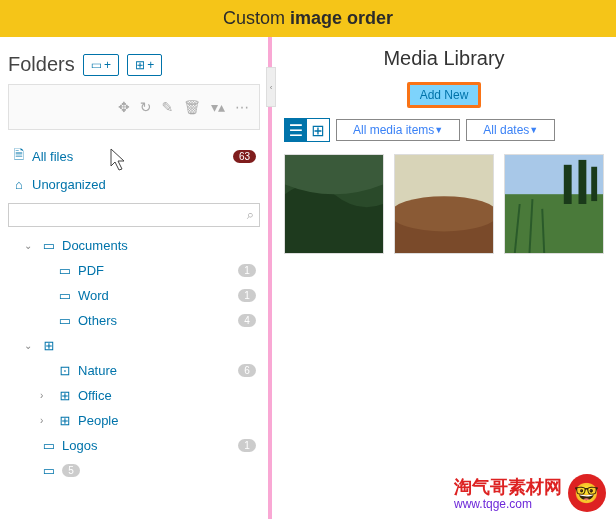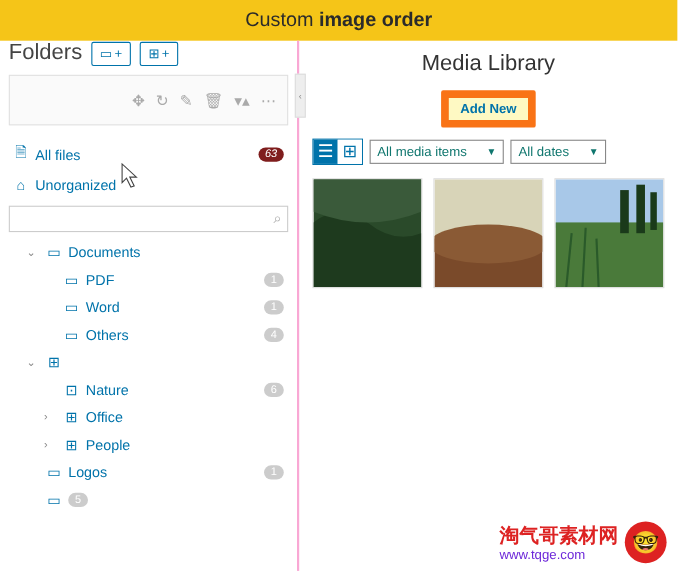--- a/index.html
+++ b/index.html
@@ -1,48 +1,48 @@
 <!DOCTYPE html>
 <html><head>
 <meta charset="utf-8">
 <style>
 * { margin: 0; padding: 0; box-sizing: border-box; font-family: -apple-system, BlinkMacSystemFont, "Segoe UI", Arial, sans-serif; }
 body { width: 616px; height: 522px; background: #fff; overflow: hidden; position: relative; }
 .header-banner { background: #f5c518; text-align: center; padding: 8px 0; font-size: 18px; color: #2b2b2b; }
 .header-banner .bold { font-weight: 700; }
 .main { display: flex; height: calc(100% - 40px); }
-.sidebar { width: 274px; border-right: 2px solid #f9a8d4; padding: 0 8px 0 8px; position: relative; }
+.sidebar { width: 274px; border-right: 4px solid #f9a8d4; padding: 16px 8px 0 8px; position: relative; }
 .sidebar-header { display: flex; align-items: center; gap: 8px; margin-bottom: 8px; }
 .sidebar-title { font-size: 20px; color: #444; font-weight: 400; }
 .small-btn { border: 1px solid #0073aa; color: #0073aa; background: #fff; padding: 3px 7px; font-size: 12px; cursor: pointer; border-radius: 2px; display: inline-flex; align-items: center; gap: 2px; }
 .toolbar-box { border: 1px solid #e0e0e0; background: #fafafa; padding: 14px 10px; margin-bottom: 10px; display: flex; justify-content: flex-end; gap: 10px; color: #aaa; }
 .toolbar-box span { cursor: pointer; font-size: 14px; }
 .folder-list { font-size: 13px; }
 .folder-row { display: flex; align-items: center; padding: 5px 4px; cursor: pointer; color: #0073aa; gap: 6px; }
 .folder-row .chev { color: #888; width: 12px; font-size: 10px; }
 .folder-row .icon { color: #0073aa; width: 14px; text-align: center; }
 .folder-row .label { flex: 1; }
 .folder-row .badge { background: #ccc; color: #fff; font-size: 10px; padding: 1px 6px; border-radius: 8px; min-width: 18px; text-align: center; }
-.folder-row .badge.dark { background: #7f1d1d; font-style: italic; }
+.folder-row .badge.dark { background: #7f1d1d; }
 .folder-row.indent-1 { padding-left: 16px; }
 .folder-row.indent-2 { padding-left: 32px; }
 .search-row { margin: 6px 0; position: relative; }
 .search-row input { width: 100%; padding: 4px 22px 4px 6px; border: 1px solid #ccc; background: #fff; font-size: 12px; }
 .search-row .sicon { position: absolute; right: 6px; top: 4px; color: #aaa; font-size: 13px; }
 .collapse-handle { position: absolute; right: -8px; top: 30px; width: 10px; height: 40px; background: #eee; border: 1px solid #ddd; display: flex; align-items: center; justify-content: center; font-size: 8px; color: #888; cursor: pointer; }
 .content { flex: 1; padding: 10px 12px; }
 .content-header { display: flex; align-items: center; gap: 12px; margin-bottom: 10px; flex-direction: column; }
 .content-title { font-size: 20px; color: #333; font-weight: 400; }
-.add-new-btn { border: 7px solid #f97316; color: #0073aa; background: #fef9c3; padding: 3px 10px; font-size: 12px; cursor: pointer; border-radius: 2px; font-weight: bold; }
+.add-new-btn { border: 3px solid #f97316; color: #0073aa; background: #7dd3fc; padding: 3px 10px; font-size: 12px; cursor: pointer; border-radius: 2px; }
 .filter-row { display: flex; gap: 6px; align-items: center; margin-bottom: 8px; }
 .view-toggle { display: flex; border: 1px solid #0073aa; }
 .view-toggle .vt { width: 22px; height: 22px; display: flex; align-items: center; justify-content: center; cursor: pointer; }
 .view-toggle .vt.list { background: #0073aa; color: #fff; }
 .view-toggle .vt.grid { background: #fff; color: #0073aa; }
-.select-box { border: 1px solid #888; padding: 3px 6px; font-size: 12px; display: flex; align-items: center; gap: 18px; cursor: pointer; background: #fff; color: #0f766e; }
+.select-box { border: 1px solid #888; padding: 3px 16px; font-size: 12px; display: flex; align-items: center; cursor: pointer; background: #fff; color: #3b82f6; }
 .select-box .tri { font-size: 9px; }
 .search-media { width: 240px; }
 .search-media input { width: 100%; padding: 6px 8px; border: 1px solid #ccc; font-size: 13px; color: #888; }
 .gallery { display: flex; gap: 10px; margin-top: 12px; }
 .thumb { width: 100px; height: 100px; border: 1px solid #ddd; }
 .thumb svg { width: 100%; height: 100%; display: block; }
 .cursor-arrow { position: absolute; left: 110px; top: 148px; pointer-events: none; z-index: 100; }
 .watermark { position: absolute; right: 10px; bottom: 10px; display: flex; align-items: center; gap: 6px; }
 .watermark .wtext { font-family: sans-serif; font-size: 18px; font-weight: 700; }
 .watermark .wred { color: #d22; }

